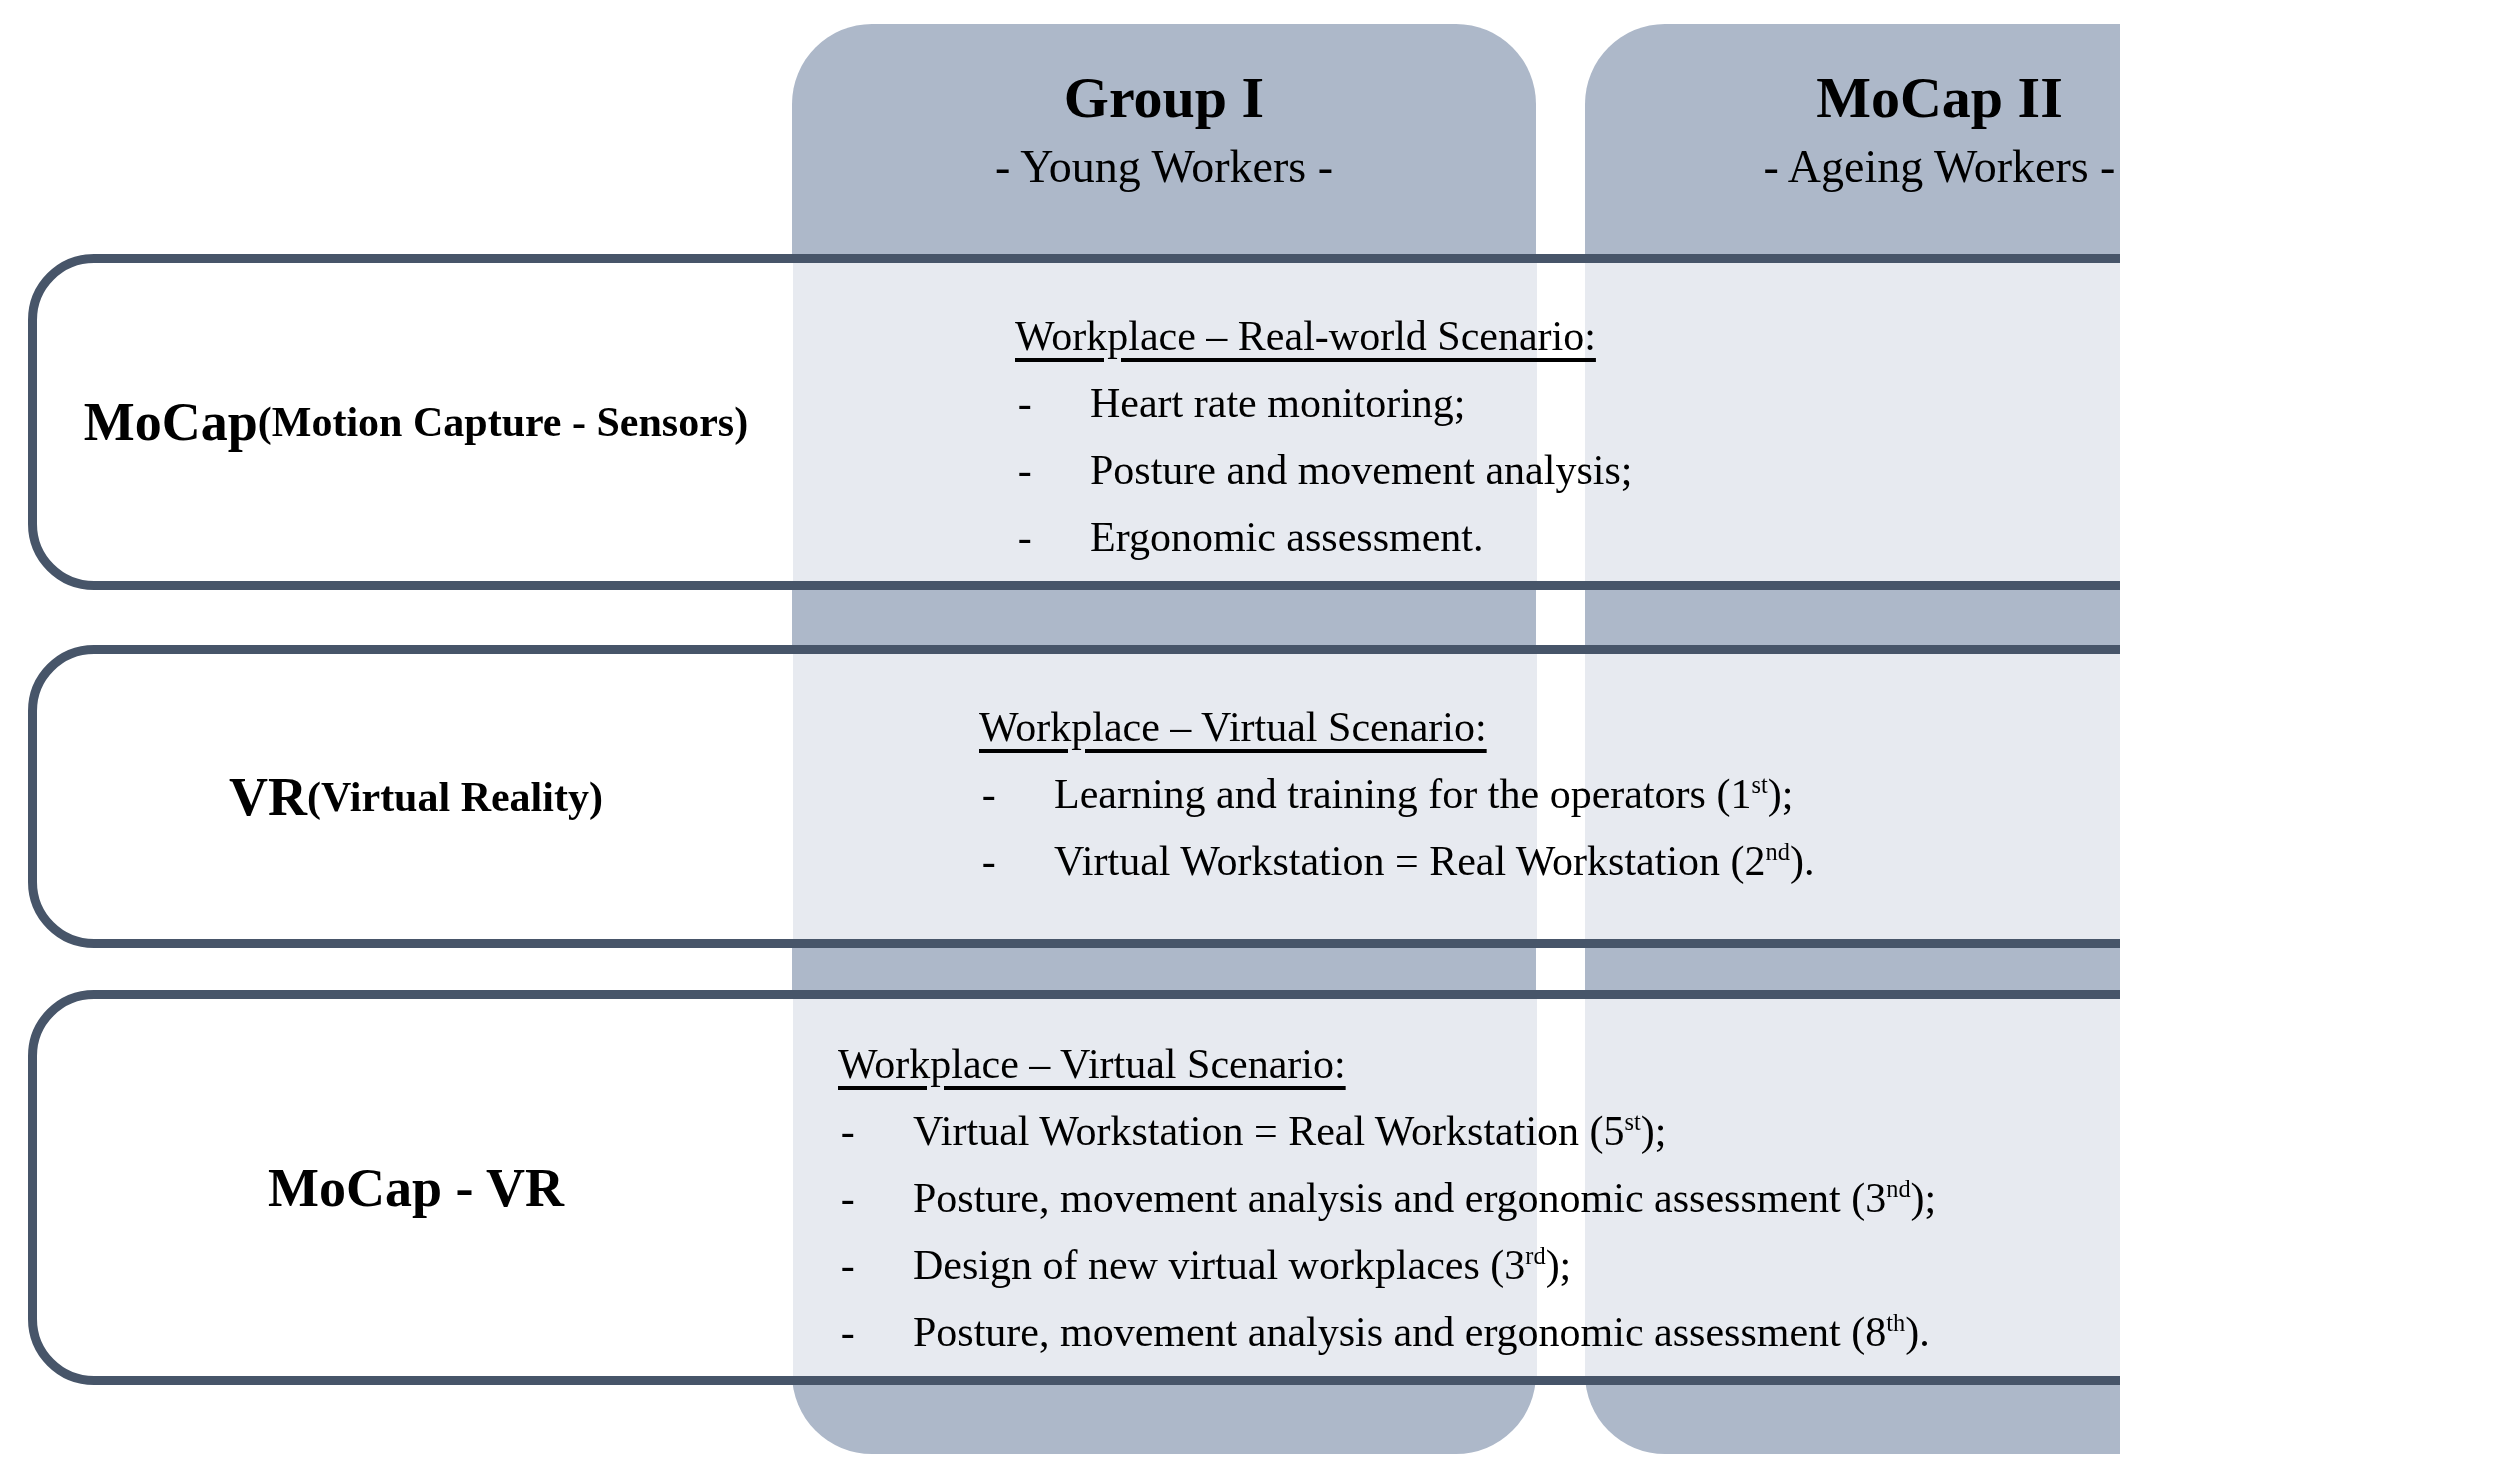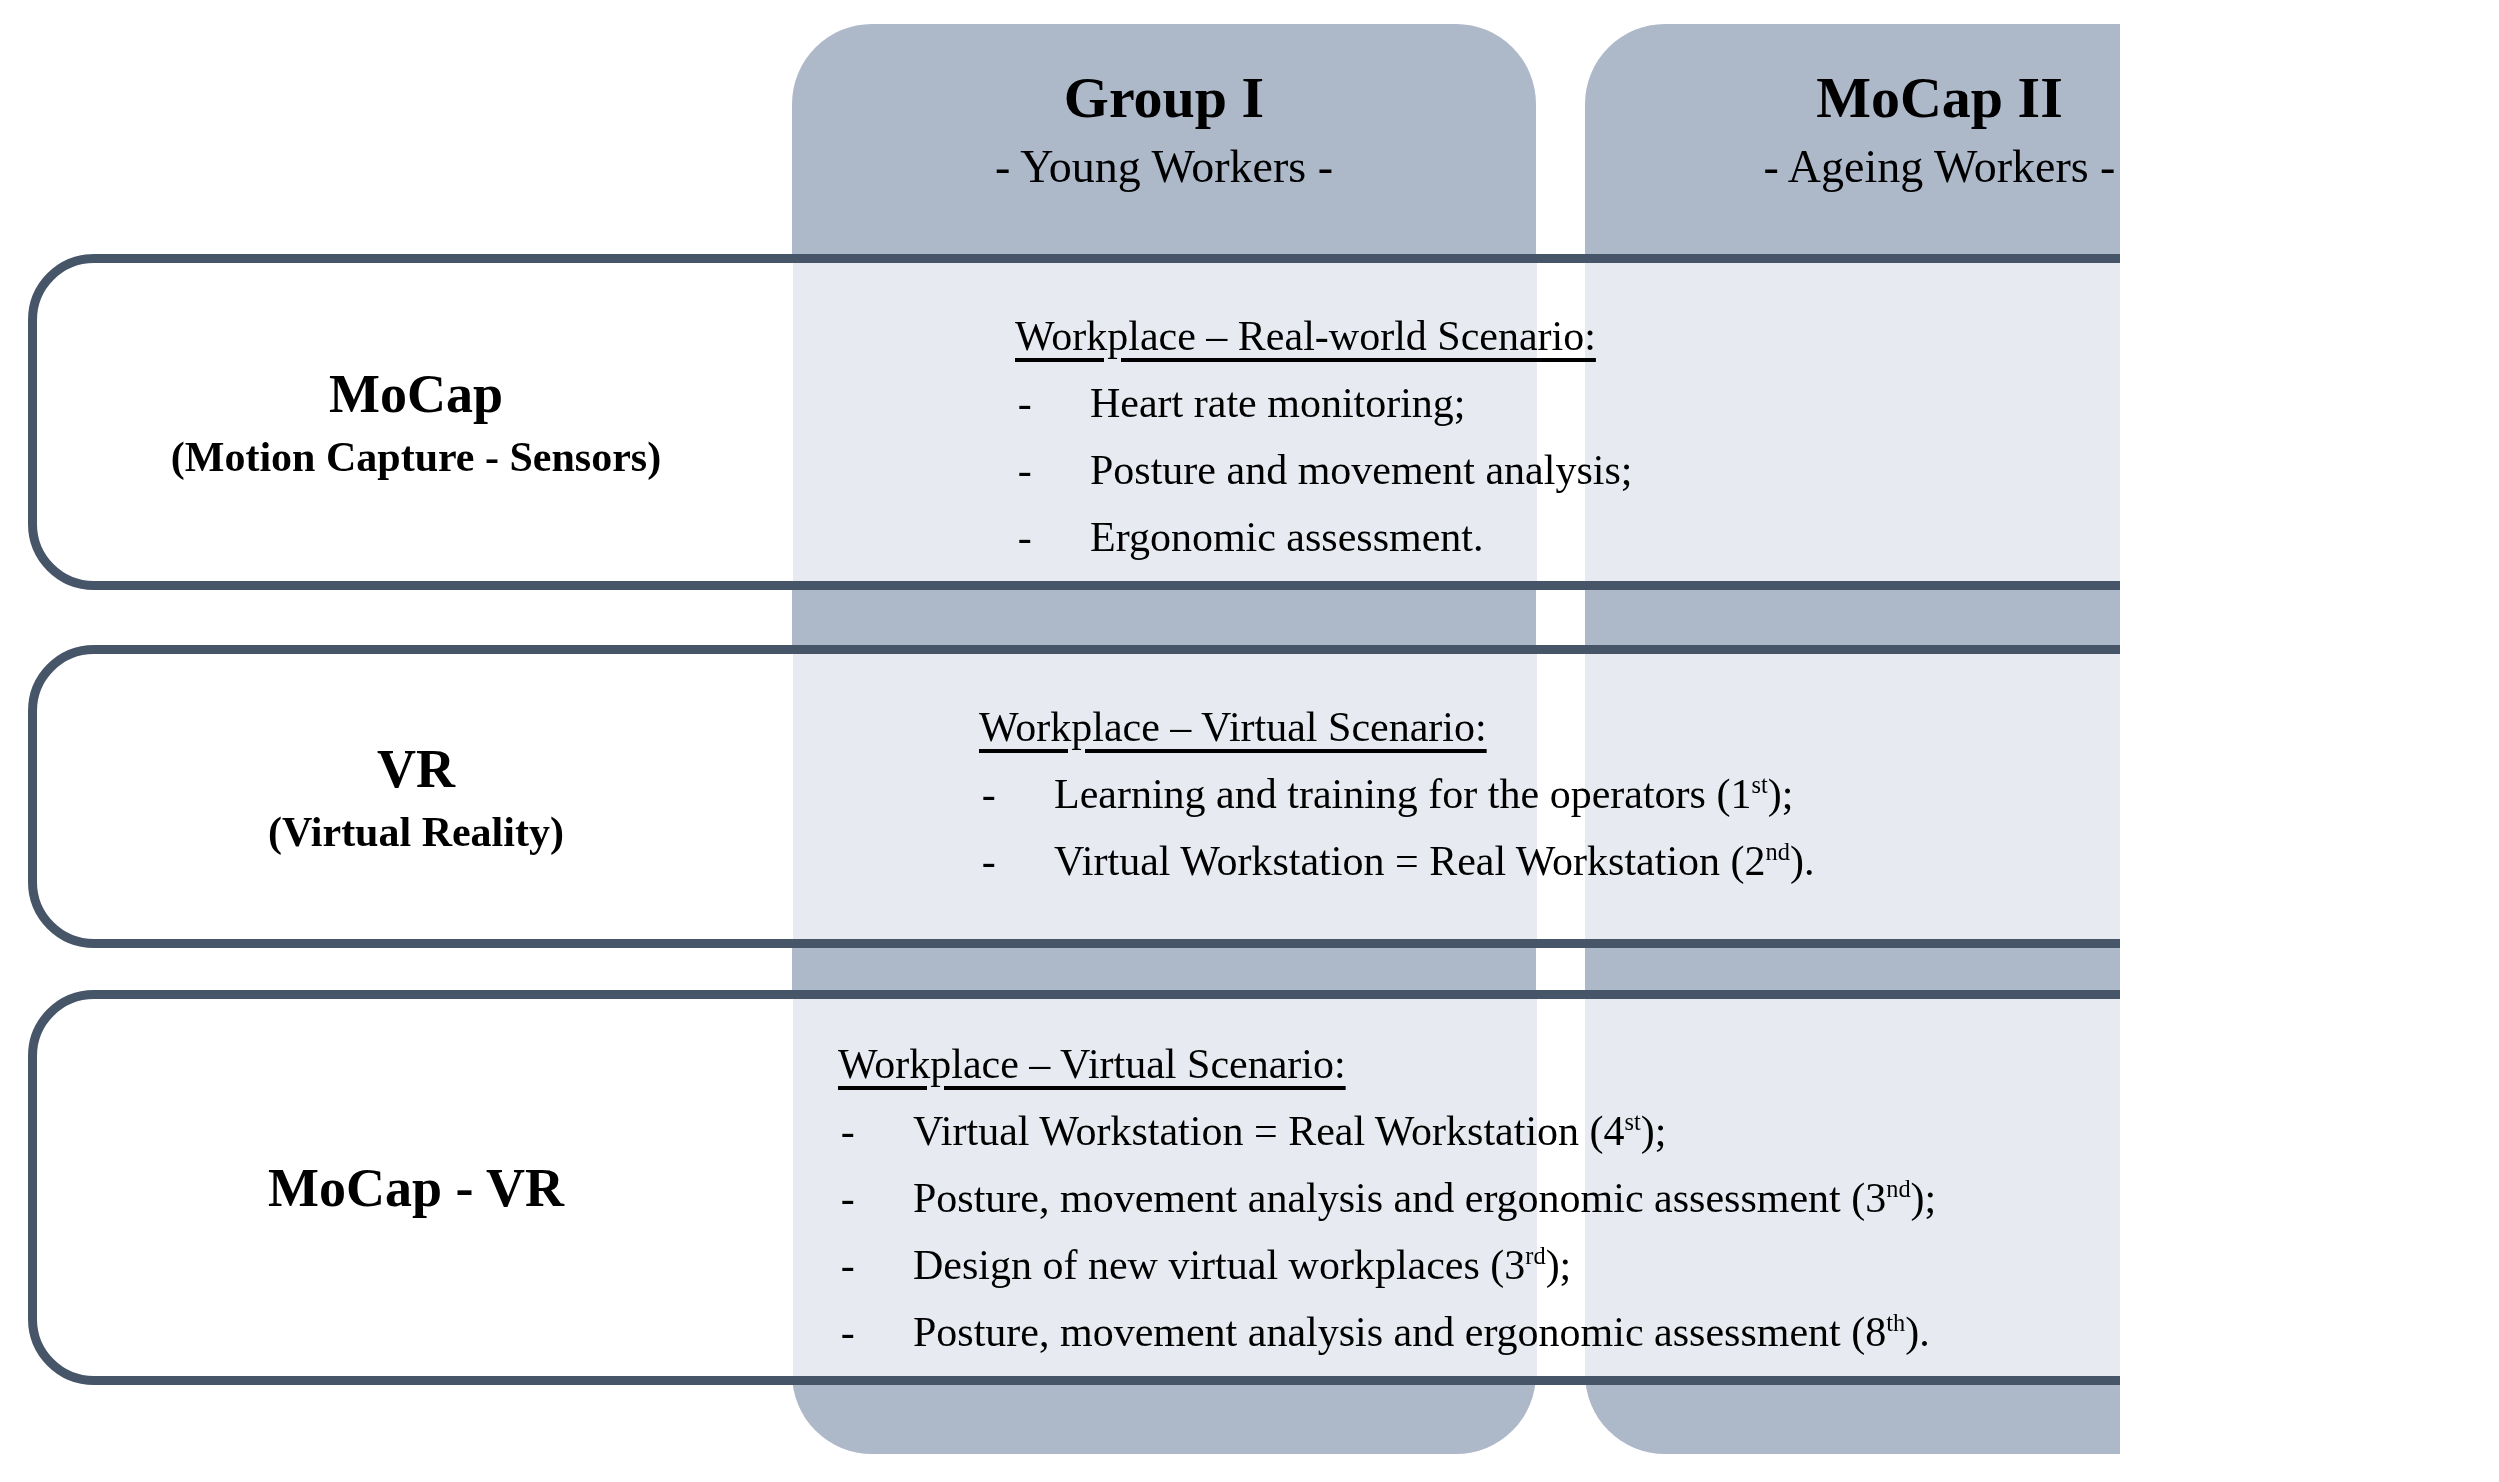--- a/index.html
+++ b/index.html
@@ -22,21 +22,21 @@
   #row-0{top:254px;height:318px;}
   #row-1{top:645px;height:285px;}
   #row-2{top:990px;height:377px;}
   
   .tint{position:absolute;top:0;height:100%;background:#e7eaf0;z-index:0;}
   .tint1{left:756px;width:744px;}
   .tint2{left:1548px;width:709px;}
   
   .phase-label{
     position:absolute;left:0;top:0;width:758px;height:100%;
-    display:flex;flex-direction:column;justify-content:center;align-items:center;
+    display:flex;flex-direction:row;justify-content:center;align-items:center;
     text-align:center;z-index:2;
   }
   .phase-main{font-size:54px;font-weight:bold;line-height:70px;}
   .phase-sub{font-size:42px;font-weight:bold;line-height:56px;}
   .phase-sub:empty{display:none;}
   
   .content{position:absolute;top:40px;z-index:2;font-size:42px;line-height:67px;}
   #row-0 .content{left:978px;}
   #row-1 .content{left:942px;}
   #row-2 .content{left:801px;top:32px;}
@@ -111,21 +111,21 @@
   <div class="row-box" id="row-2">
     <div class="tint tint1"></div>
     <div class="tint tint2"></div>
     <div class="phase-label">
       <div class="phase-main">MoCap - VR</div>
 
     </div>
     <div class="content">
       <div class="scenario-title">Workplace – Virtual Scenario:</div>
       <ul class="bullets">
-          <li><span class="dash">-</span><span>Virtual Workstation = Real Workstation (4</span><sup>st</sup><span>);</span></li>
+          <li><span class="dash">-</span><span>Virtual Workstation = Real Workstation (5</span><sup>st</sup><span>);</span></li>
           <li><span class="dash">-</span><span>Posture, movement analysis and ergonomic assessment (3</span><sup>nd</sup><span>);</span></li>
           <li><span class="dash">-</span><span>Design of new virtual workplaces (3</span><sup>rd</sup><span>);</span></li>
           <li><span class="dash">-</span><span>Posture, movement analysis and ergonomic assessment (8</span><sup>th</sup><span>).</span></li>
         </ul>
     </div>
   </div>
 
   <div class="ordinal" id="ord-0"><span>1</span><sup>st</sup></div>
   <div class="ordinal" id="ord-1"><span>2</span><sup>nd</sup></div>
   <div class="ordinal" id="ord-2"><span>3</span><sup>rd</sup></div>

